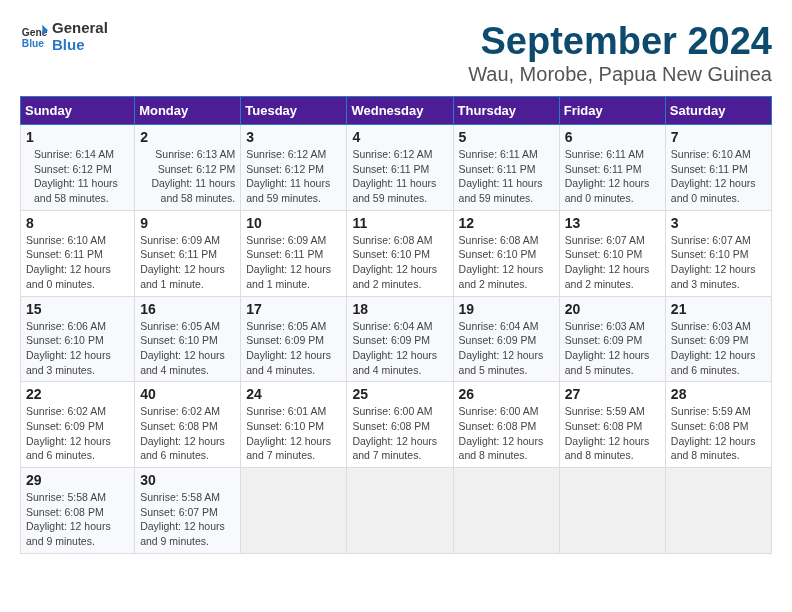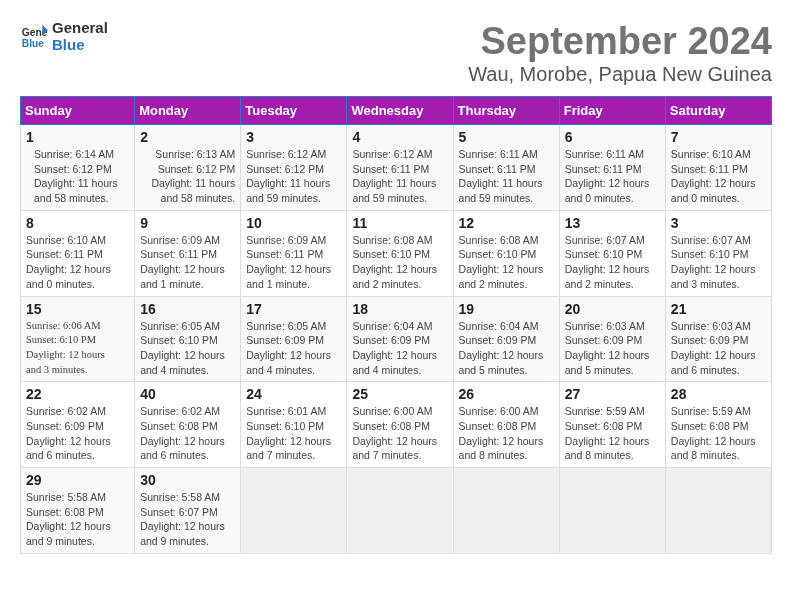--- a/index.html
+++ b/index.html
@@ -24,33 +24,33 @@
       width: 28px;
       height: 28px;
       margin-right: 4px;
     }
     .title-block {
       text-align: right;
     }
     .month-title {
       font-size: 38px;
       font-weight: bold;
-      color: #737373;
+      color: #0c4a6e;
     }
     .subtitle {
       font-size: 20px;
       color: #555;
     }
     table {
       width: 100%;
       border-collapse: collapse;
       font-size: 11px;
     }
     thead tr th {
-      background: #a21caf;
+      background: #4c1d95;
       color: #fff;
       padding: 6px 4px;
       font-size: 13px;
       font-weight: bold;
       text-align: left;
       border: 1px solid #2979c8;
     }
     tbody tr td {
       border: 1px solid #ddd;
       padding: 4px 5px;
@@ -213,21 +213,21 @@
           <span class="day-num">3</span>
           <div class="day-info" style="white-space: pre-line;">Sunrise: 6:07 AM
 Sunset: 6:10 PM
 Daylight: 12 hours
 and 3 minutes.</div>
         </td>
       </tr>
       <tr>
         <td>
           <span class="day-num">15</span>
-          <div class="day-info" style="white-space: pre-line; font-family: Liberation Serif, serif;">Sunrise: 6:06 AM
+          <div class="day-info" style="white-space: pre-line;">Sunrise: 6:06 AM
 Sunset: 6:10 PM
 Daylight: 12 hours
 and 3 minutes.</div>
         </td>
         <td>
           <span class="day-num">16</span>
           <div class="day-info" style="white-space: pre-line;">Sunrise: 6:05 AM
 Sunset: 6:10 PM
 Daylight: 12 hours
 and 4 minutes.</div>

